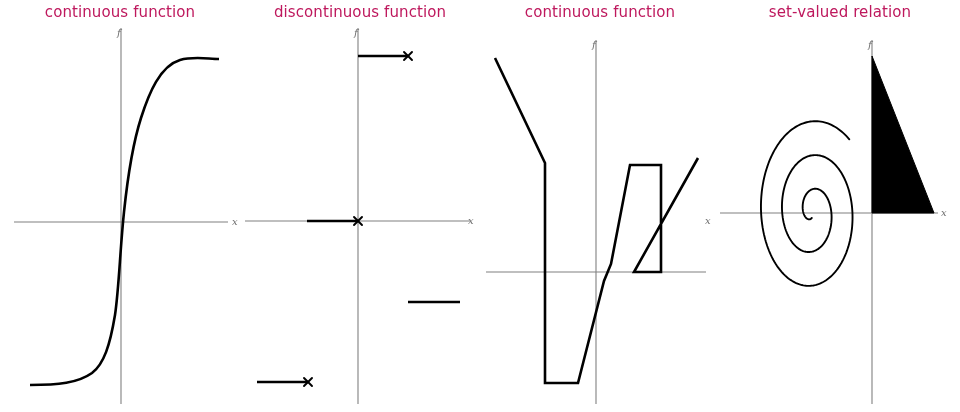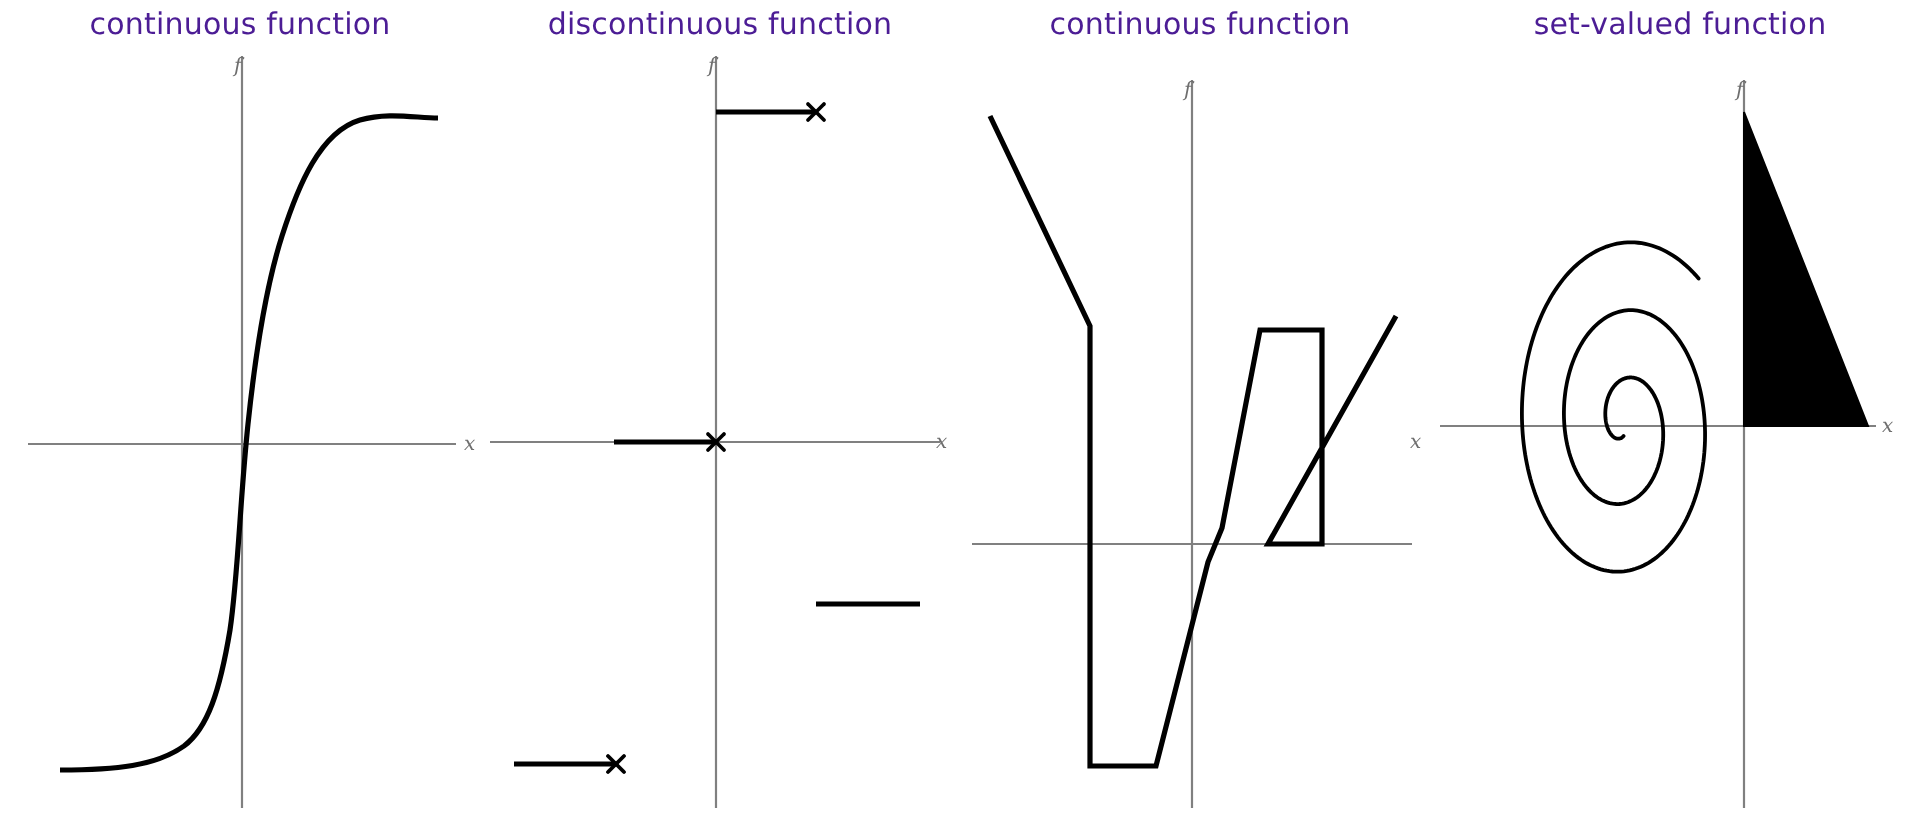--- a/index.html
+++ b/index.html
@@ -24,21 +24,21 @@
     top: 0;
     height: 412px;
   }
   .panel-title {
     position: absolute;
     top: 3px;
     left: 0;
     width: 100%;
     text-align: center;
     font-size: 15px;
-    color: #4c1d95;
+    color: #be185d;
     font-family: "DejaVu Sans", "Liberation Sans", sans-serif;
     letter-spacing: 0.1px;
     white-space: nowrap;
   }
   svg { display: block; }
   .axis-line { stroke: #808080; stroke-width: 1.1; fill: none; }
   .axis-label {
     font-family: "DejaVu Serif", "Liberation Serif", serif;
     font-style: italic;
     font-size: 10px;
@@ -131,21 +131,21 @@
     <svg width="240" height="412" viewBox="480 0 240 412">
       <line class="axis-line" x1="486" y1="272" x2="706" y2="272"></line>
       <line class="axis-line" x1="596" y1="40" x2="596" y2="404"></line>
       <text class="axis-label" x="705" y="224">x</text>
       <text class="axis-label" x="592" y="48">f</text>
       <polyline class="curve" points="495,58 545,163 545,383 578,383 604,281 611,264 630,165 661,165 661,272 634,272 698,158"></polyline>
     </svg>
   </div>
 
   <div class="panel" style="left:720px; width:240px;">
-    <div class="panel-title">set-valued function</div>
+    <div class="panel-title">set-valued relation</div>
     <svg width="240" height="412" viewBox="720 0 240 412">
       <line class="axis-line" x1="712" y1="213" x2="938" y2="213"></line>
       <line class="axis-line" x1="872" y1="40" x2="872" y2="404"></line>
       <text class="axis-label" x="941" y="216">x</text>
       <text class="axis-label" x="868" y="48">f</text>
 
       <path class="spiral" id="spiral-path" d="M 811.77 217.99 L 811.64 218.14 L 811.51 218.29 L 811.37 218.43 L 811.22 218.56 L 811.07 218.69 L 810.92 218.80 L 810.76 218.90 L 810.59 219.00 L 810.42 219.08 L 810.24 219.16 L 810.06 219.22 L 809.88 219.27 L 809.69 219.32 L 809.50 219.34 L 809.30 219.36 L 809.10 219.36 L 808.90 219.35 L 808.70 219.33 L 808.49 219.29 L 808.29 219.24 L 808.08 219.18 L 807.87 219.10 L 807.66 219.01 L 807.44 218.90 L 807.23 218.78 L 807.02 218.64 L 806.81 218.49 L 806.60 218.32 L 806.40 218.14 L 806.19 217.95 L 805.99 217.74 L 805.78 217.51 L 805.59 217.27 L 805.39 217.02 L 805.20 216.75 L 805.01 216.46 L 804.83 216.16 L 804.65 215.85 L 804.48 215.52 L 804.31 215.18 L 804.15 214.83 L 804.00 214.46 L 803.85 214.08 L 803.71 213.69 L 803.57 213.28 L 803.45 212.87 L 803.33 212.44 L 803.22 212.00 L 803.12 211.55 L 803.03 211.09 L 802.94 210.62 L 802.87 210.14 L 802.81 209.65 L 802.76 209.16 L 802.71 208.65 L 802.68 208.14 L 802.66 207.62 L 802.65 207.10 L 802.65 206.57 L 802.66 206.04 L 802.69 205.50 L 802.72 204.96 L 802.77 204.41 L 802.83 203.87 L 802.90 203.32 L 802.99 202.77 L 803.08 202.23 L 803.19 201.68 L 803.31 201.13 L 803.45 200.59 L 803.60 200.05 L 803.76 199.51 L 803.93 198.98 L 804.11 198.46 L 804.31 197.94 L 804.52 197.42 L 804.75 196.92 L 804.98 196.42 L 805.23 195.93 L 805.49 195.45 L 805.76 194.98 L 806.04 194.53 L 806.34 194.08 L 806.65 193.65 L 806.96 193.23 L 807.29 192.83 L 807.63 192.44 L 807.98 192.07 L 808.35 191.71 L 808.72 191.37 L 809.10 191.05 L 809.49 190.74 L 809.88 190.46 L 810.29 190.19 L 810.71 189.95 L 811.13 189.72 L 811.56 189.52 L 812.00 189.34 L 812.44 189.18 L 812.90 189.05 L 813.35 188.93 L 813.81 188.84 L 814.28 188.78 L 814.75 188.74 L 815.23 188.72 L 815.70 188.73 L 816.18 188.77 L 816.67 188.83 L 817.15 188.92 L 817.64 189.03 L 818.12 189.18 L 818.61 189.34 L 819.10 189.54 L 819.58 189.76 L 820.06 190.01 L 820.54 190.28 L 821.02 190.59 L 821.50 190.92 L 821.97 191.27 L 822.43 191.66 L 822.89 192.07 L 823.35 192.51 L 823.80 192.97 L 824.24 193.46 L 824.67 193.98 L 825.10 194.52 L 825.52 195.09 L 825.92 195.68 L 826.32 196.30 L 826.71 196.94 L 827.09 197.61 L 827.45 198.30 L 827.80 199.01 L 828.15 199.75 L 828.47 200.50 L 828.79 201.28 L 829.09 202.08 L 829.37 202.90 L 829.64 203.73 L 829.90 204.59 L 830.13 205.46 L 830.36 206.35 L 830.56 207.26 L 830.75 208.18 L 830.92 209.12 L 831.07 210.06 L 831.20 211.03 L 831.32 212.00 L 831.42 212.98 L 831.49 213.98 L 831.55 214.98 L 831.59 215.99 L 831.60 217.01 L 831.60 218.03 L 831.57 219.06 L 831.53 220.09 L 831.46 221.12 L 831.38 222.15 L 831.27 223.19 L 831.14 224.22 L 830.99 225.25 L 830.82 226.28 L 830.62 227.30 L 830.41 228.32 L 830.17 229.33 L 829.91 230.34 L 829.63 231.33 L 829.33 232.31 L 829.01 233.29 L 828.67 234.25 L 828.31 235.19 L 827.93 236.12 L 827.52 237.04 L 827.10 237.94 L 826.66 238.82 L 826.20 239.68 L 825.71 240.52 L 825.21 241.33 L 824.70 242.13 L 824.16 242.90 L 823.60 243.65 L 823.03 244.37 L 822.45 245.07 L 821.84 245.73 L 821.22 246.37 L 820.59 246.98 L 819.94 247.56 L 819.27 248.10 L 818.60 248.62 L 817.91 249.10 L 817.20 249.54 L 816.49 249.96 L 815.76 250.33 L 815.03 250.67 L 814.28 250.98 L 813.53 251.24 L 812.77 251.47 L 812.00 251.66 L 811.22 251.81 L 810.44 251.92 L 809.66 251.99 L 808.87 252.02 L 808.07 252.01 L 807.27 251.96 L 806.48 251.87 L 805.68 251.73 L 804.88 251.55 L 804.08 251.34 L 803.28 251.07 L 802.48 250.77 L 801.69 250.43 L 800.90 250.04 L 800.12 249.61 L 799.34 249.14 L 798.57 248.62 L 797.81 248.07 L 797.05 247.47 L 796.31 246.84 L 795.57 246.16 L 794.85 245.44 L 794.14 244.68 L 793.44 243.89 L 792.75 243.05 L 792.08 242.17 L 791.42 241.26 L 790.78 240.31 L 790.16 239.33 L 789.55 238.31 L 788.96 237.25 L 788.39 236.17 L 787.84 235.04 L 787.31 233.89 L 786.80 232.71 L 786.32 231.49 L 785.85 230.25 L 785.41 228.98 L 785.00 227.68 L 784.60 226.36 L 784.24 225.01 L 783.90 223.64 L 783.58 222.25 L 783.29 220.83 L 783.03 219.40 L 782.79 217.95 L 782.59 216.48 L 782.41 215.00 L 782.26 213.51 L 782.14 212.00 L 782.05 210.48 L 781.99 208.95 L 781.96 207.42 L 781.96 205.88 L 781.99 204.33 L 782.05 202.78 L 782.14 201.23 L 782.26 199.68 L 782.42 198.14 L 782.60 196.59 L 782.82 195.05 L 783.06 193.52 L 783.34 192.00 L 783.65 190.48 L 783.99 188.98 L 784.36 187.49 L 784.76 186.01 L 785.19 184.55 L 785.65 183.11 L 786.14 181.69 L 786.66 180.29 L 787.21 178.92 L 787.78 177.57 L 788.39 176.24 L 789.02 174.94 L 789.68 173.67 L 790.37 172.43 L 791.09 171.22 L 791.83 170.05 L 792.59 168.91 L 793.38 167.81 L 794.19 166.74 L 795.03 165.72 L 795.89 164.73 L 796.77 163.79 L 797.67 162.89 L 798.59 162.03 L 799.53 161.22 L 800.49 160.45 L 801.47 159.73 L 802.46 159.06 L 803.47 158.44 L 804.50 157.87 L 805.54 157.35 L 806.59 156.88 L 807.65 156.46 L 808.72 156.10 L 809.81 155.79 L 810.90 155.54 L 812.00 155.34 L 813.11 155.20 L 814.22 155.11 L 815.34 155.08 L 816.46 155.11 L 817.58 155.20 L 818.70 155.34 L 819.82 155.54 L 820.95 155.80 L 822.07 156.12 L 823.18 156.50 L 824.29 156.93 L 825.40 157.42 L 826.50 157.97 L 827.59 158.58 L 828.67 159.24 L 829.74 159.96 L 830.79 160.74 L 831.84 161.58 L 832.87 162.47 L 833.89 163.41 L 834.89 164.41 L 835.87 165.46 L 836.83 166.57 L 837.78 167.72 L 838.70 168.93 L 839.61 170.19 L 840.49 171.49 L 841.34 172.85 L 842.17 174.25 L 842.98 175.70 L 843.76 177.19 L 844.51 178.73 L 845.23 180.30 L 845.92 181.92 L 846.59 183.58 L 847.22 185.27 L 847.82 187.00 L 848.39 188.76 L 848.92 190.56 L 849.42 192.39 L 849.88 194.25 L 850.31 196.13 L 850.71 198.05 L 851.06 199.98 L 851.38 201.94 L 851.66 203.92 L 851.91 205.92 L 852.11 207.93 L 852.27 209.96 L 852.40 212.00 L 852.48 214.05 L 852.53 216.11 L 852.53 218.18 L 852.50 220.25 L 852.42 222.33 L 852.30 224.40 L 852.15 226.47 L 851.95 228.54 L 851.71 230.61 L 851.42 232.66 L 851.10 234.71 L 850.74 236.74 L 850.33 238.76 L 849.89 240.76 L 849.40 242.74 L 848.88 244.70 L 848.32 246.64 L 847.71 248.55 L 847.07 250.44 L 846.39 252.30 L 845.67 254.13 L 844.91 255.92 L 844.12 257.68 L 843.29 259.40 L 842.43 261.08 L 841.53 262.72 L 840.60 264.32 L 839.63 265.87 L 838.63 267.38 L 837.60 268.84 L 836.54 270.25 L 835.45 271.61 L 834.34 272.91 L 833.19 274.17 L 832.02 275.36 L 830.82 276.50 L 829.59 277.57 L 828.35 278.59 L 827.08 279.55 L 825.79 280.44 L 824.48 281.27 L 823.15 282.03 L 821.80 282.72 L 820.44 283.35 L 819.06 283.91 L 817.67 284.40 L 816.27 284.83 L 814.85 285.18 L 813.43 285.45 L 812.00 285.66 L 810.56 285.79 L 809.12 285.85 L 807.67 285.84 L 806.22 285.75 L 804.77 285.59 L 803.32 285.36 L 801.88 285.05 L 800.43 284.66 L 798.99 284.20 L 797.56 283.67 L 796.14 283.06 L 794.72 282.38 L 793.32 281.63 L 791.93 280.80 L 790.55 279.90 L 789.19 278.93 L 787.84 277.89 L 786.51 276.78 L 785.20 275.59 L 783.92 274.34 L 782.65 273.02 L 781.41 271.64 L 780.20 270.19 L 779.01 268.67 L 777.84 267.09 L 776.71 265.45 L 775.61 263.75 L 774.54 261.99 L 773.50 260.17 L 772.49 258.29 L 771.53 256.37 L 770.59 254.38 L 769.70 252.35 L 768.84 250.27 L 768.02 248.14 L 767.24 245.97 L 766.51 243.75 L 765.81 241.49 L 765.16 239.20 L 764.56 236.86 L 763.99 234.50 L 763.48 232.09 L 763.01 229.66 L 762.58 227.20 L 762.21 224.72 L 761.88 222.21 L 761.60 219.68 L 761.37 217.14 L 761.19 214.58 L 761.06 212.00 L 760.98 209.41 L 760.95 206.82 L 760.97 204.22 L 761.04 201.62 L 761.17 199.01 L 761.34 196.41 L 761.57 193.82 L 761.84 191.23 L 762.17 188.65 L 762.55 186.09 L 762.98 183.54 L 763.46 181.00 L 763.99 178.49 L 764.57 176.00 L 765.20 173.54 L 765.88 171.11 L 766.61 168.71 L 767.39 166.34 L 768.21 164.00 L 769.08 161.71 L 770.00 159.46 L 770.96 157.25 L 771.97 155.08 L 773.02 152.96 L 774.12 150.90 L 775.25 148.89 L 776.43 146.93 L 777.65 145.03 L 778.91 143.19 L 780.20 141.41 L 781.53 139.69 L 782.90 138.04 L 784.30 136.45 L 785.73 134.94 L 787.20 133.49 L 788.70 132.12 L 790.22 130.82 L 791.77 129.60 L 793.35 128.46 L 794.96 127.39 L 796.58 126.41 L 798.23 125.51 L 799.90 124.68 L 801.59 123.95 L 803.29 123.30 L 805.01 122.73 L 806.74 122.25 L 808.48 121.86 L 810.24 121.55 L 812.00 121.34 L 813.77 121.21 L 815.54 121.18 L 817.32 121.23 L 819.10 121.38 L 820.88 121.62 L 822.65 121.94 L 824.42 122.36 L 826.19 122.87 L 827.95 123.47 L 829.70 124.16 L 831.43 124.94 L 833.16 125.81 L 834.87 126.77 L 836.56 127.81 L 838.24 128.95 L 839.89 130.17 L 841.52 131.48 L 843.13 132.87 L 844.72 134.35 L 846.28 135.90 L 847.81 137.54 L 849.31 139.26"></path>
 
       <polygon class="filled-shape" points="872,56 872,213 934,213"></polygon>
     </svg>

